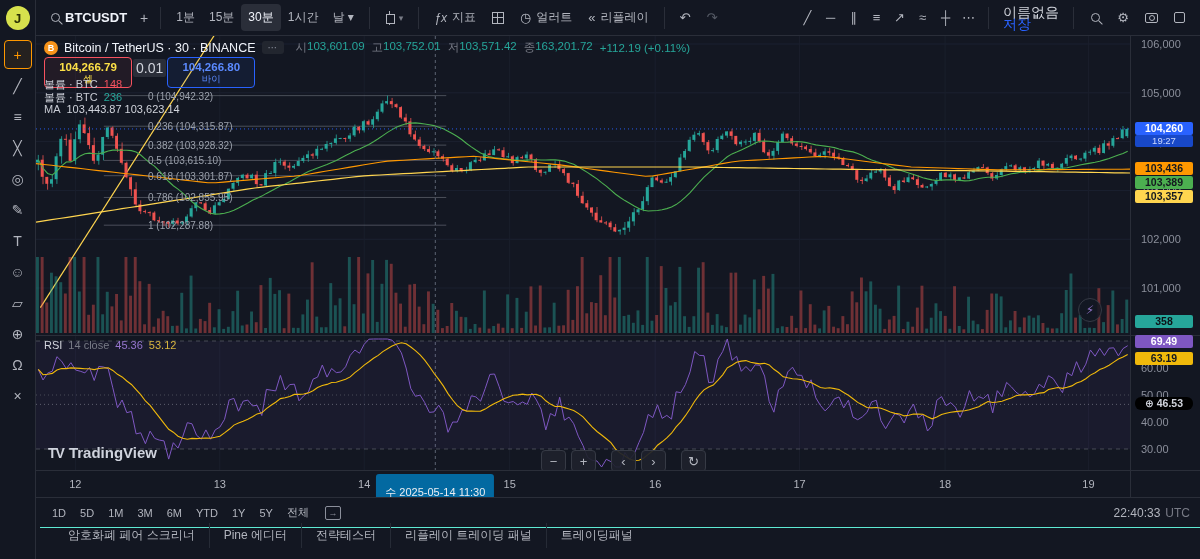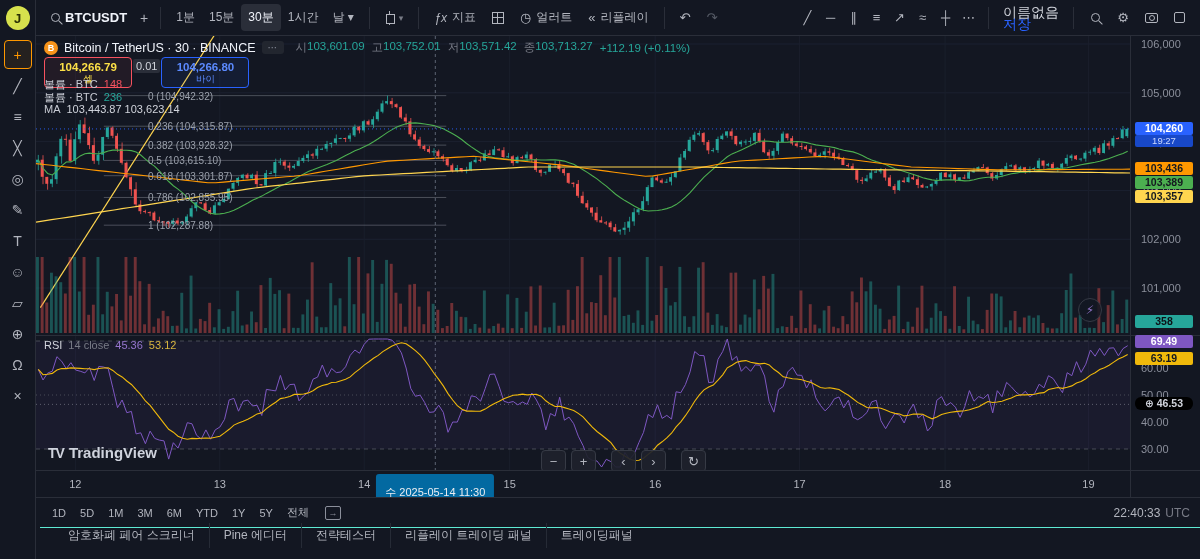--- a/index.html
+++ b/index.html
@@ -54,21 +54,21 @@
 .pair{display:flex}
 .ohlc .lab{color:#787b86}
 .ohlc .val{color:#26a69a}
 .change{color:#26a69a}
 #order-widget{position:absolute;left:8px;top:21px;display:flex;align-items:flex-start}
 .ord{width:88px;height:31px;border-radius:4px;display:flex;flex-direction:column;align-items:center;justify-content:center;line-height:12px;cursor:pointer}
 .sell{border:1px solid #f7525f;color:#fde047;background:rgba(247,82,95,.07)}
 .buy{border:1px solid #2962ff;color:#5b8aff;background:rgba(41,98,255,.08)}
 .ord .price{font-size:11.5px;font-weight:700}
 .ord .side{font-size:9.5px}
-.spread{background:#2a2e39;color:#d1d4dc;font-size:11px;padding:1px 3px;margin:2px 1px 0;border-radius:2px}
+.spread{background:#2a2e39;color:#d1d4dc;font-size:14px;padding:1px 3px;margin:2px 1px 0;border-radius:2px}
 #legend-rows{position:absolute;left:8px;top:42px}
 .lrow{display:flex;gap:6px;font-size:11px;line-height:12.5px;white-space:nowrap}
 .lrow .nm{color:#c8cbd4}
 #rsi-legend{position:absolute;left:8px;top:303px;display:flex;gap:6px;font-size:11px;white-space:nowrap}
 #rsi-legend .ttl{color:#d1d4dc}
 #rsi-legend .prm{color:#787b86}
 .v-purple{color:#9575cd}
 .v-yellow{color:#d8b63f}
 #nav-buttons{position:absolute;left:505px;top:414px;display:flex;align-items:center}
 .nav-btn{width:25px;height:22px;margin-right:5px;background:rgba(30,34,45,.92);border:1px solid #363a45;border-radius:4px;color:#b2b5be;font-size:13px;display:flex;align-items:center;justify-content:center;cursor:pointer}
@@ -970,21 +970,21 @@
         <span class="pair">
             <span class="lab">고</span>
             <span class="val">103,752.01</span>
           </span>
         <span class="pair">
             <span class="lab">저</span>
             <span class="val">103,571.42</span>
           </span>
         <span class="pair">
             <span class="lab">종</span>
-            <span class="val">103,713.27</span>
+            <span class="val">163,201.72</span>
           </span>
         <span class="change">+112.19 (+0.11%)</span>
       </span>
     </div>
 
     <div id="order-widget">
       <div class="ord sell">
         <span class="price">104,266.79</span>
         <span class="side">셀</span>
       </div>

